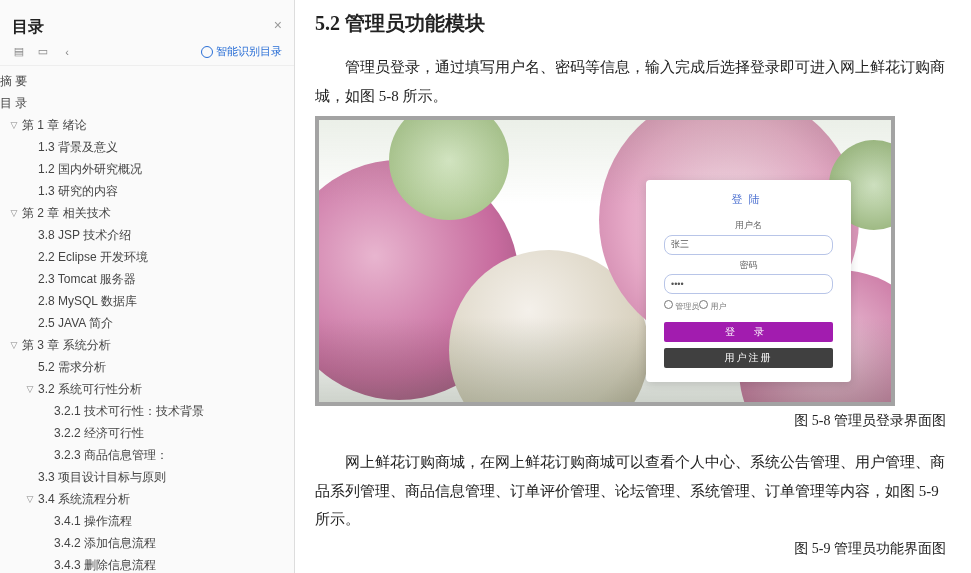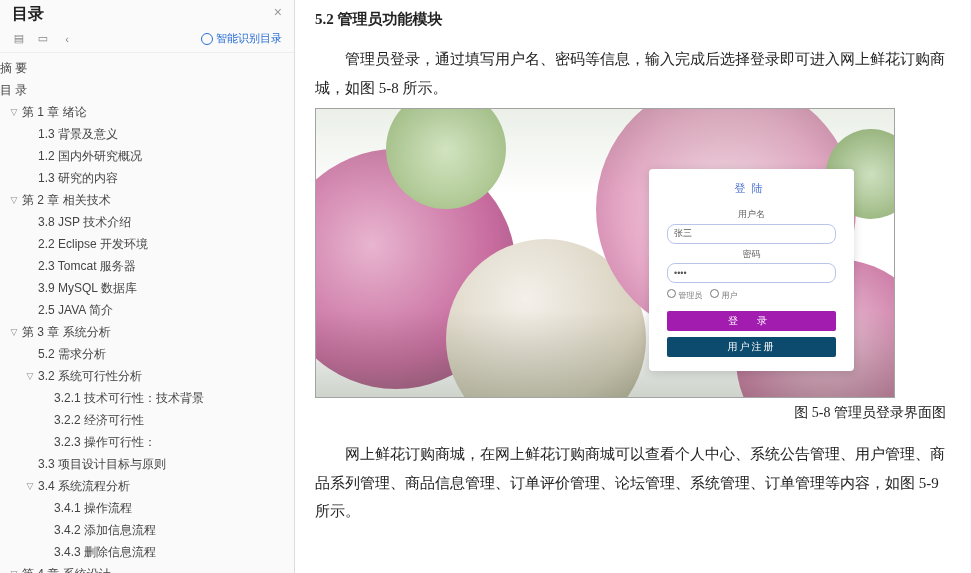--- a/index.html
+++ b/index.html
@@ -1,20 +1,20 @@
 <!DOCTYPE html>
 <html><head>
 <meta charset="utf-8">
 <style>
 * { margin:0; padding:0; box-sizing:border-box; }
 body { font-family:"Microsoft YaHei","SimSun",sans-serif; font-size:12px; color:#333; background:#fff; width:971px; height:573px; overflow:hidden; display:flex; }
 
 
 .sidebar { width:295px; height:573px; border-right:1px solid #ddd; background:#fafafa; display:flex; flex-direction:column; }
-.side-head { padding:4px 12px 4px; display:flex; justify-content:space-between; align-items:flex-start; }
+.side-head { padding:17px 12px 4px; display:flex; justify-content:space-between; align-items:flex-start; }
 .side-title { font-size:16px; font-weight:bold; color:#222; }
 .side-close { color:#999; font-size:14px; cursor:pointer; }
 .side-tools { padding:2px 12px 6px; display:flex; justify-content:space-between; align-items:center; border-bottom:1px solid #eee; }
 .tool-icons { display:flex; gap:10px; }
 .tool-icons span { width:14px; height:14px; display:inline-flex; align-items:center; justify-content:center; color:#888; cursor:pointer; font-size:11px; }
 .smart-link { color:#2a6fd6; font-size:11px; display:flex; align-items:center; gap:3px; cursor:pointer;font-family:Liberation Serif, serif; }
 .smart-link::before { content:""; width:10px; height:10px; border:1.5px solid #2a6fd6; border-radius:50%; display:inline-block; }
 
 .toc { flex:1; overflow-y:auto; padding:4px 0 8px; font-size:12px; }
 .toc::-webkit-scrollbar { width:6px; }
@@ -22,38 +22,38 @@
 .toc-item { padding:2px 12px 2px 0; line-height:18px; color:#444; cursor:pointer; white-space:nowrap; display:flex; align-items:center; }
 .tog { width:12px; display:inline-block; text-align:center; color:#888; font-size:9px; margin-right:2px; }
 .lv0 { }
 .lv1 { padding-left:22px; }
 .lv2 { padding-left:38px; }
 .lv3 { padding-left:54px; }
 .lv1 .tog, .lv2 .tog, .lv3 .tog { margin-left:-14px; }
 
 
 .main { flex:1; padding:10px 25px 0 20px; overflow-y:auto; font-family:"SimSun",serif; font-size:14px; color:#222; }
-.main h2 { font-size:15px; font-weight:bold; margin-bottom:16px; font-family:"SimSun",serif; }
+.main h2 { font-size:20px; font-weight:bold; margin-bottom:16px; font-family:"SimSun",serif; }
 .main p { font-size:15px; line-height:1.9; text-indent:2em; margin-bottom:6px; }
 .fig-wrap { margin:4px 0 6px; text-align:center; }
 .fig-cap { text-align:right; font-size:14px; margin:6px 0 18px; }
 
 
-.shot { width:580px; height:290px; margin:0; position:relative; overflow:hidden; border:1px solid #a3a3a3; }
+.shot { width:580px; height:290px; margin:0; position:relative; overflow:hidden; border:4px solid #a3a3a3; }
 .bg { position:absolute; inset:0; }
 .petal { position:absolute; border-radius:50%; }
 .login-card { position:absolute; right:40px; top:60px; width:205px; background:#fff; border-radius:4px; padding:10px 18px 14px; box-shadow:0 2px 10px rgba(0,0,0,.15); font-family:"Microsoft YaHei",sans-serif; }
 .login-title { text-align:center; font-size:11px; color:#4a6fd0; padding:2px 0 8px; letter-spacing:6px; }
 .flab { font-size:9px; color:#666; margin:4px 0 2px; }
 .finput { width:100%; height:20px; border:1px solid #b8c5e8; border-radius:8px; font-size:9px; padding:0 6px; color:#555; background:#fff; }
-.frad { font-size:8px; color:#777; margin:6px 0 6px; display:flex; gap:8px; align-items:center; }
+.frad { font-size:8px; color:#777; margin:6px 0 6px; display:flex; gap:0; align-items:center; }
 .frad input { width:9px; height:9px; }
 .btn { width:100%; height:20px; border:none; border-radius:2px; color:#fff; font-size:10px; letter-spacing:8px; margin-top:4px; cursor:pointer; }
 .btn-login { background:#a21caf; }
-.btn-reg { background:#0c4a6e; letter-spacing:2px; margin-top:6px; }
+.btn-reg { background:#404040; letter-spacing:2px; margin-top:6px; }
 </style>
 </head>
 <body>
 
 <div class="sidebar">
   <div class="side-head">
     <div class="side-title">目录</div>
     <div class="side-close">×</div>
   </div>
   <div class="side-tools">
@@ -100,21 +100,21 @@
       <div class="toc-item lv2">
         <span class="tog"></span>
         <span>2.2 Eclipse 开发环境</span>
       </div>
       <div class="toc-item lv2">
         <span class="tog"></span>
         <span>2.3 Tomcat 服务器</span>
       </div>
       <div class="toc-item lv2">
         <span class="tog"></span>
-        <span>3.9 MySQL 数据库</span>
+        <span>2.8 MySQL 数据库</span>
       </div>
       <div class="toc-item lv2">
         <span class="tog"></span>
         <span>2.5 JAVA 简介</span>
       </div>
       <div class="toc-item lv1">
         <span class="tog">▽</span>
         <span>第 3 章  系统分析</span>
       </div>
       <div class="toc-item lv2">
@@ -128,21 +128,21 @@
       <div class="toc-item lv3">
         <span class="tog"></span>
         <span>3.2.1 技术可行性：技术背景</span>
       </div>
       <div class="toc-item lv3">
         <span class="tog"></span>
         <span>3.2.2 经济可行性</span>
       </div>
       <div class="toc-item lv3">
         <span class="tog"></span>
-        <span>3.2.3 操作可行性：</span>
+        <span>3.2.3 商品信息管理：</span>
       </div>
       <div class="toc-item lv2">
         <span class="tog"></span>
         <span>3.3 项目设计目标与原则</span>
       </div>
       <div class="toc-item lv2">
         <span class="tog">▽</span>
         <span>3.4 系统流程分析</span>
       </div>
       <div class="toc-item lv3">
@@ -191,13 +191,14 @@
           <label><input type="radio" name="r" style=""> <span>用户</span></label>
         </div>
         <button class="btn btn-login">登 录</button>
         <button class="btn btn-reg">用户注册</button>
       </div>
     </div>
   </div>
   <div class="fig-cap">图 5-8 管理员登录界面图</div>
 
   <p>网上鲜花订购商城，在网上鲜花订购商城可以查看个人中心、系统公告管理、用户管理、商品系列管理、商品信息管理、订单评价管理、论坛管理、系统管理、订单管理等内容，如图 5-9 所示。</p>
+  <div class="fig-cap">图 5-9 管理员功能界面图</div>
 </div>
 
 </body></html>

